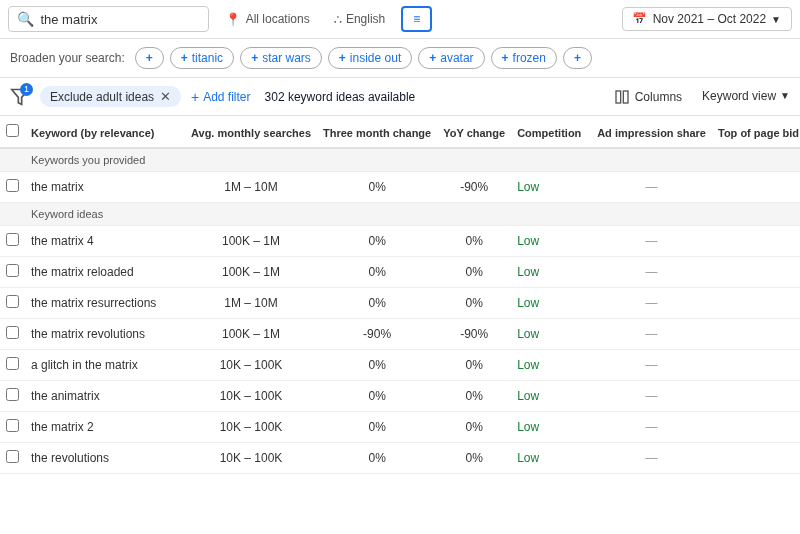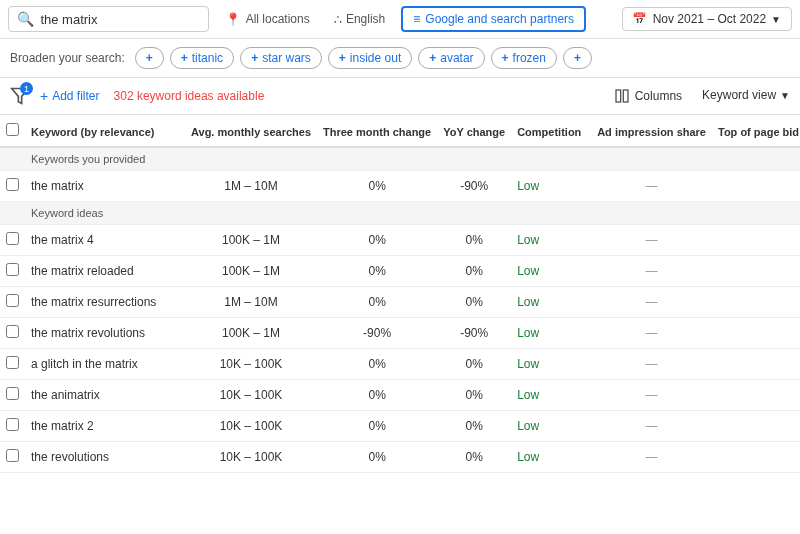--- a/index.html
+++ b/index.html
@@ -133,21 +133,21 @@
     .add-filter-btn {
       display: flex;
       align-items: center;
       gap: 4px;
       font-size: 12px;
       color: #1a73e8;
       cursor: pointer;
       background: none;
       border: none;
     }
-    .keyword-count { font-size: 12px; color: #ef4444; margin-left: 4px; }
+    .keyword-count { font-size: 12px; color: #0f172a; margin-left: 4px; }
     .right-controls { margin-left: auto; display: flex; align-items: flex-start; gap: 20px; }
     .columns-btn {
       display: flex;
       align-items: center;
       gap: 5px;
       font-size: 12px;
       color: #333;
       cursor: pointer;
     }
     .kw-view-btn {
@@ -223,21 +223,20 @@
     <span>All locations</span>
   </div>
 
   <div class="top-filter">
     <span style="font-size:13px;">∴</span>
     <span>English</span>
   </div>
 
   <div class="filter-pill-active">
     <span style="font-size:12px;">≡</span>
-    <span>Google and search partners</span>
   </div>
 
   <div class="date-pill">
     <span style="font-size:12px;">📅</span>
     <span>Nov 2021 – Oct 2022</span>
     <span style="font-size:10px;">▼</span>
   </div>
 </div>
 
 <div class="broaden-bar">
@@ -269,20 +268,24 @@
     <span class="plus">+</span>
   </div>
 </div>
 
 <div class="filter-row">
   <div class="filter-icon-btn">
     <span class="filter-badge">1</span>
     <svg width="20" height="20" viewBox="0 0 24 24" fill="none" stroke="#555" stroke-width="2">
       <polygon points="22 3 2 3 10 12.46 10 19 14 21 14 12.46 22 3"></polygon>
     </svg>
+  </div>
+  <div class="tag-pill">
+    <span>Exclude adult ideas</span>
+    <span class="close">✕</span>
   </div>
   <button class="add-filter-btn">
     <span style="font-size:14px; color:#1a73e8;">+</span>
     <span style="color:#1a73e8;">Add filter</span>
   </button>
   <span class="keyword-count">302 keyword ideas available</span>
   <div class="right-controls">
     <div class="columns-btn">
       <svg width="16" height="16" viewBox="0 0 24 24" fill="none" stroke="#555" stroke-width="2">
         <rect x="3" y="3" width="7" height="18"></rect>

